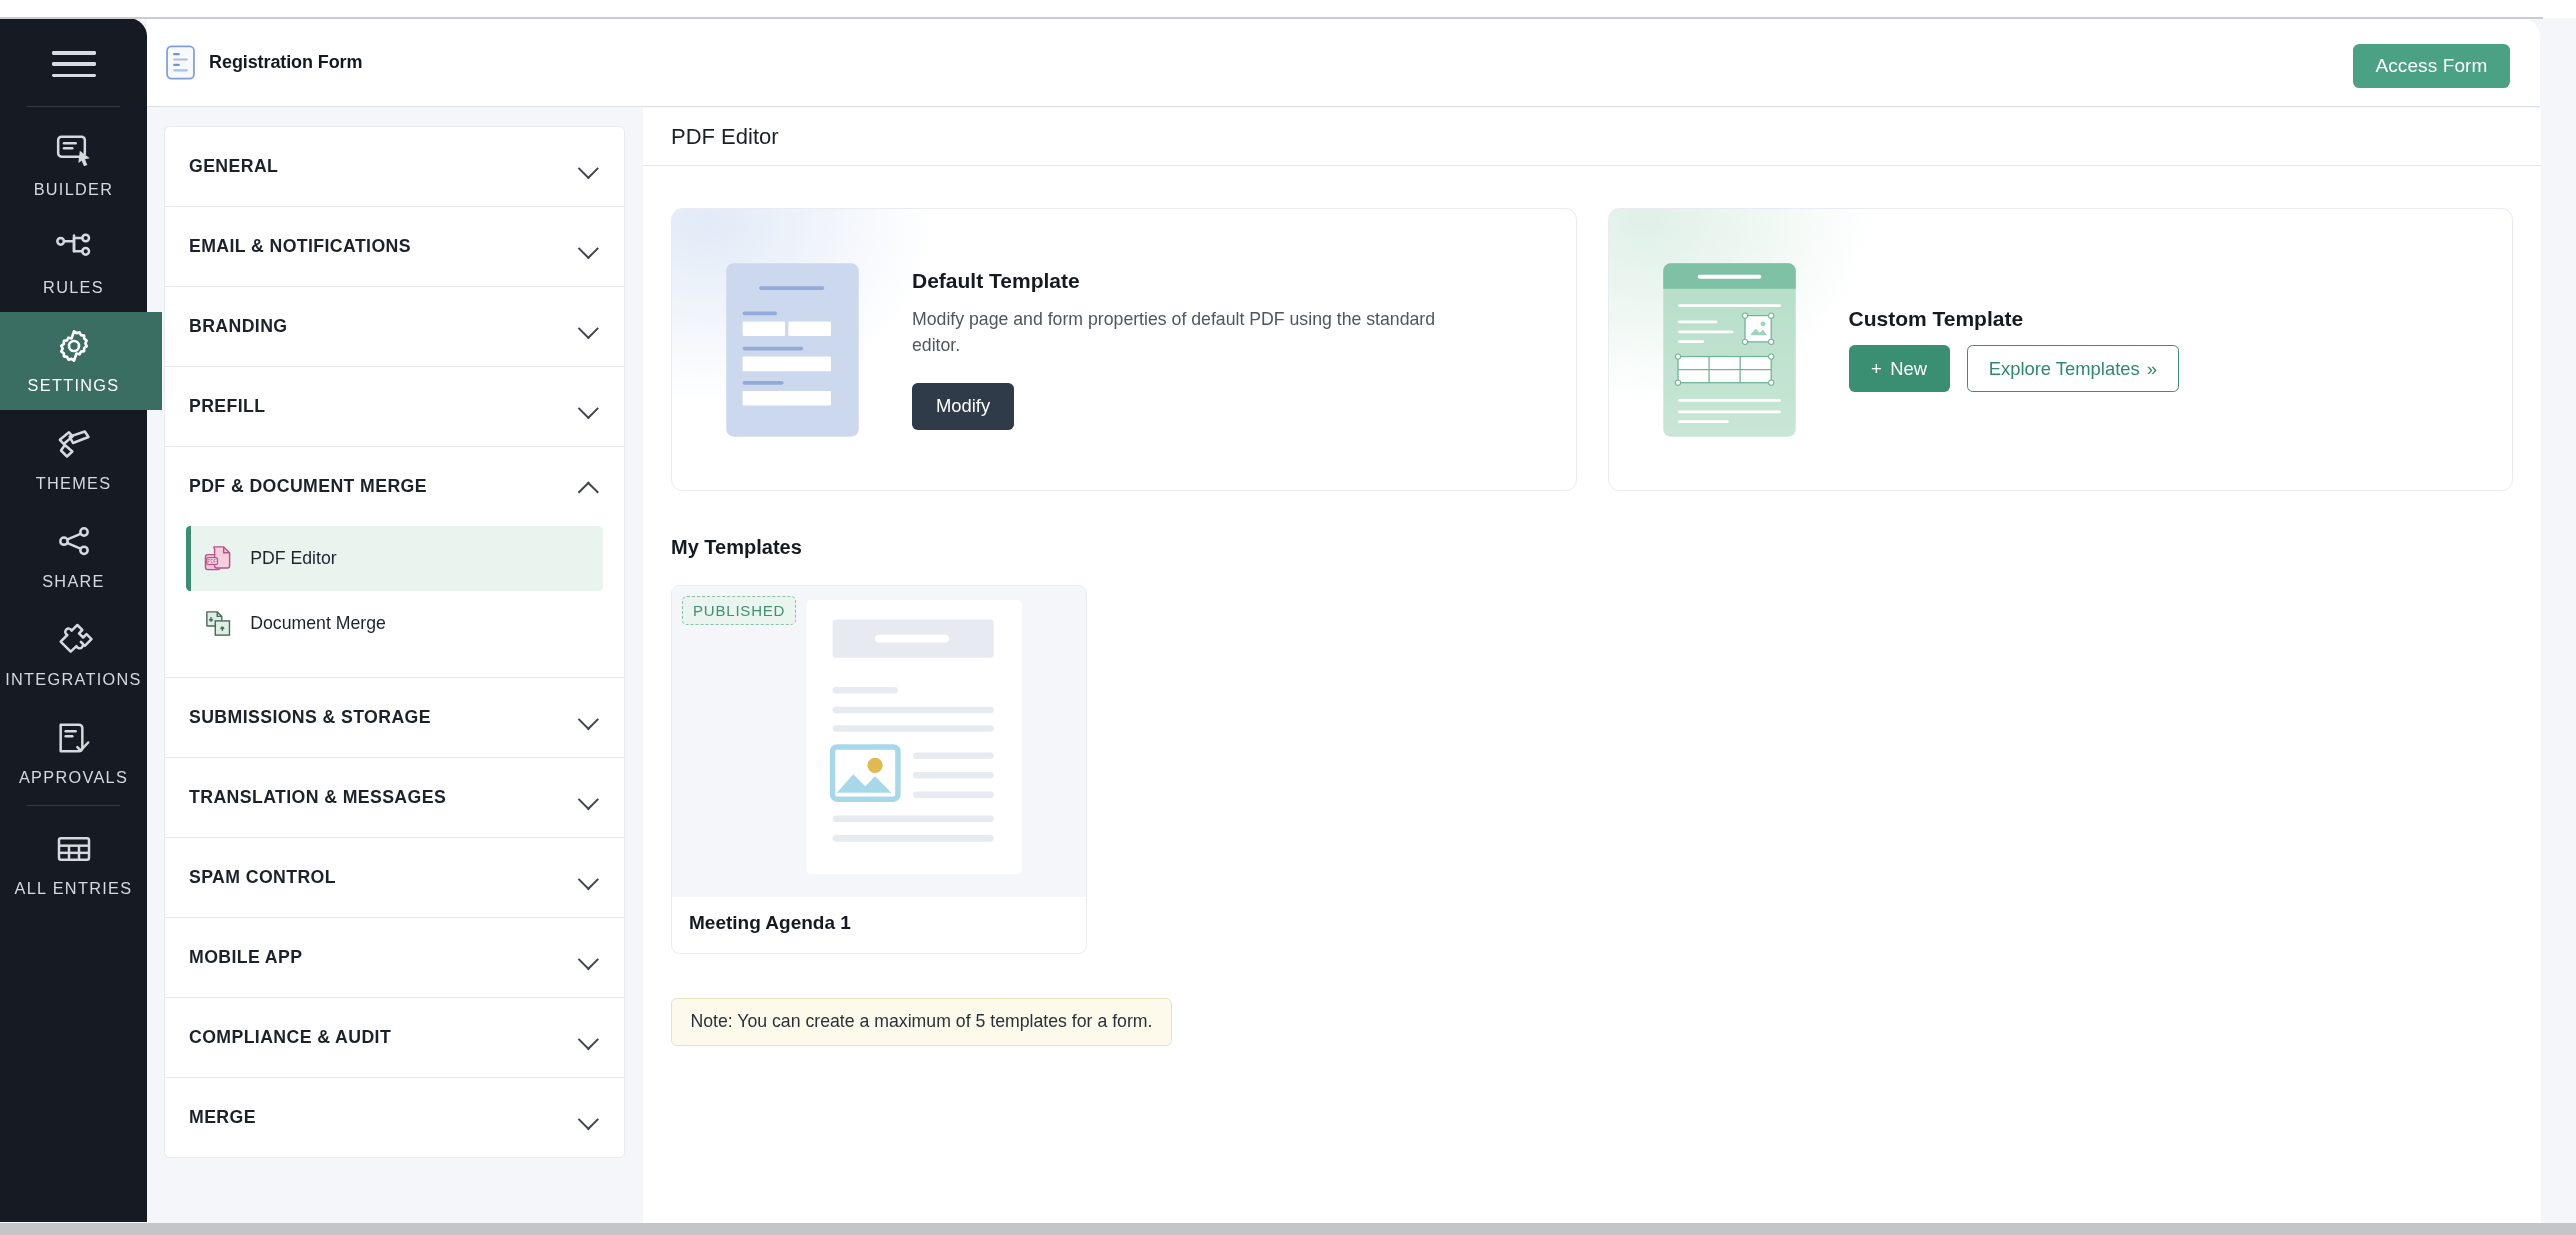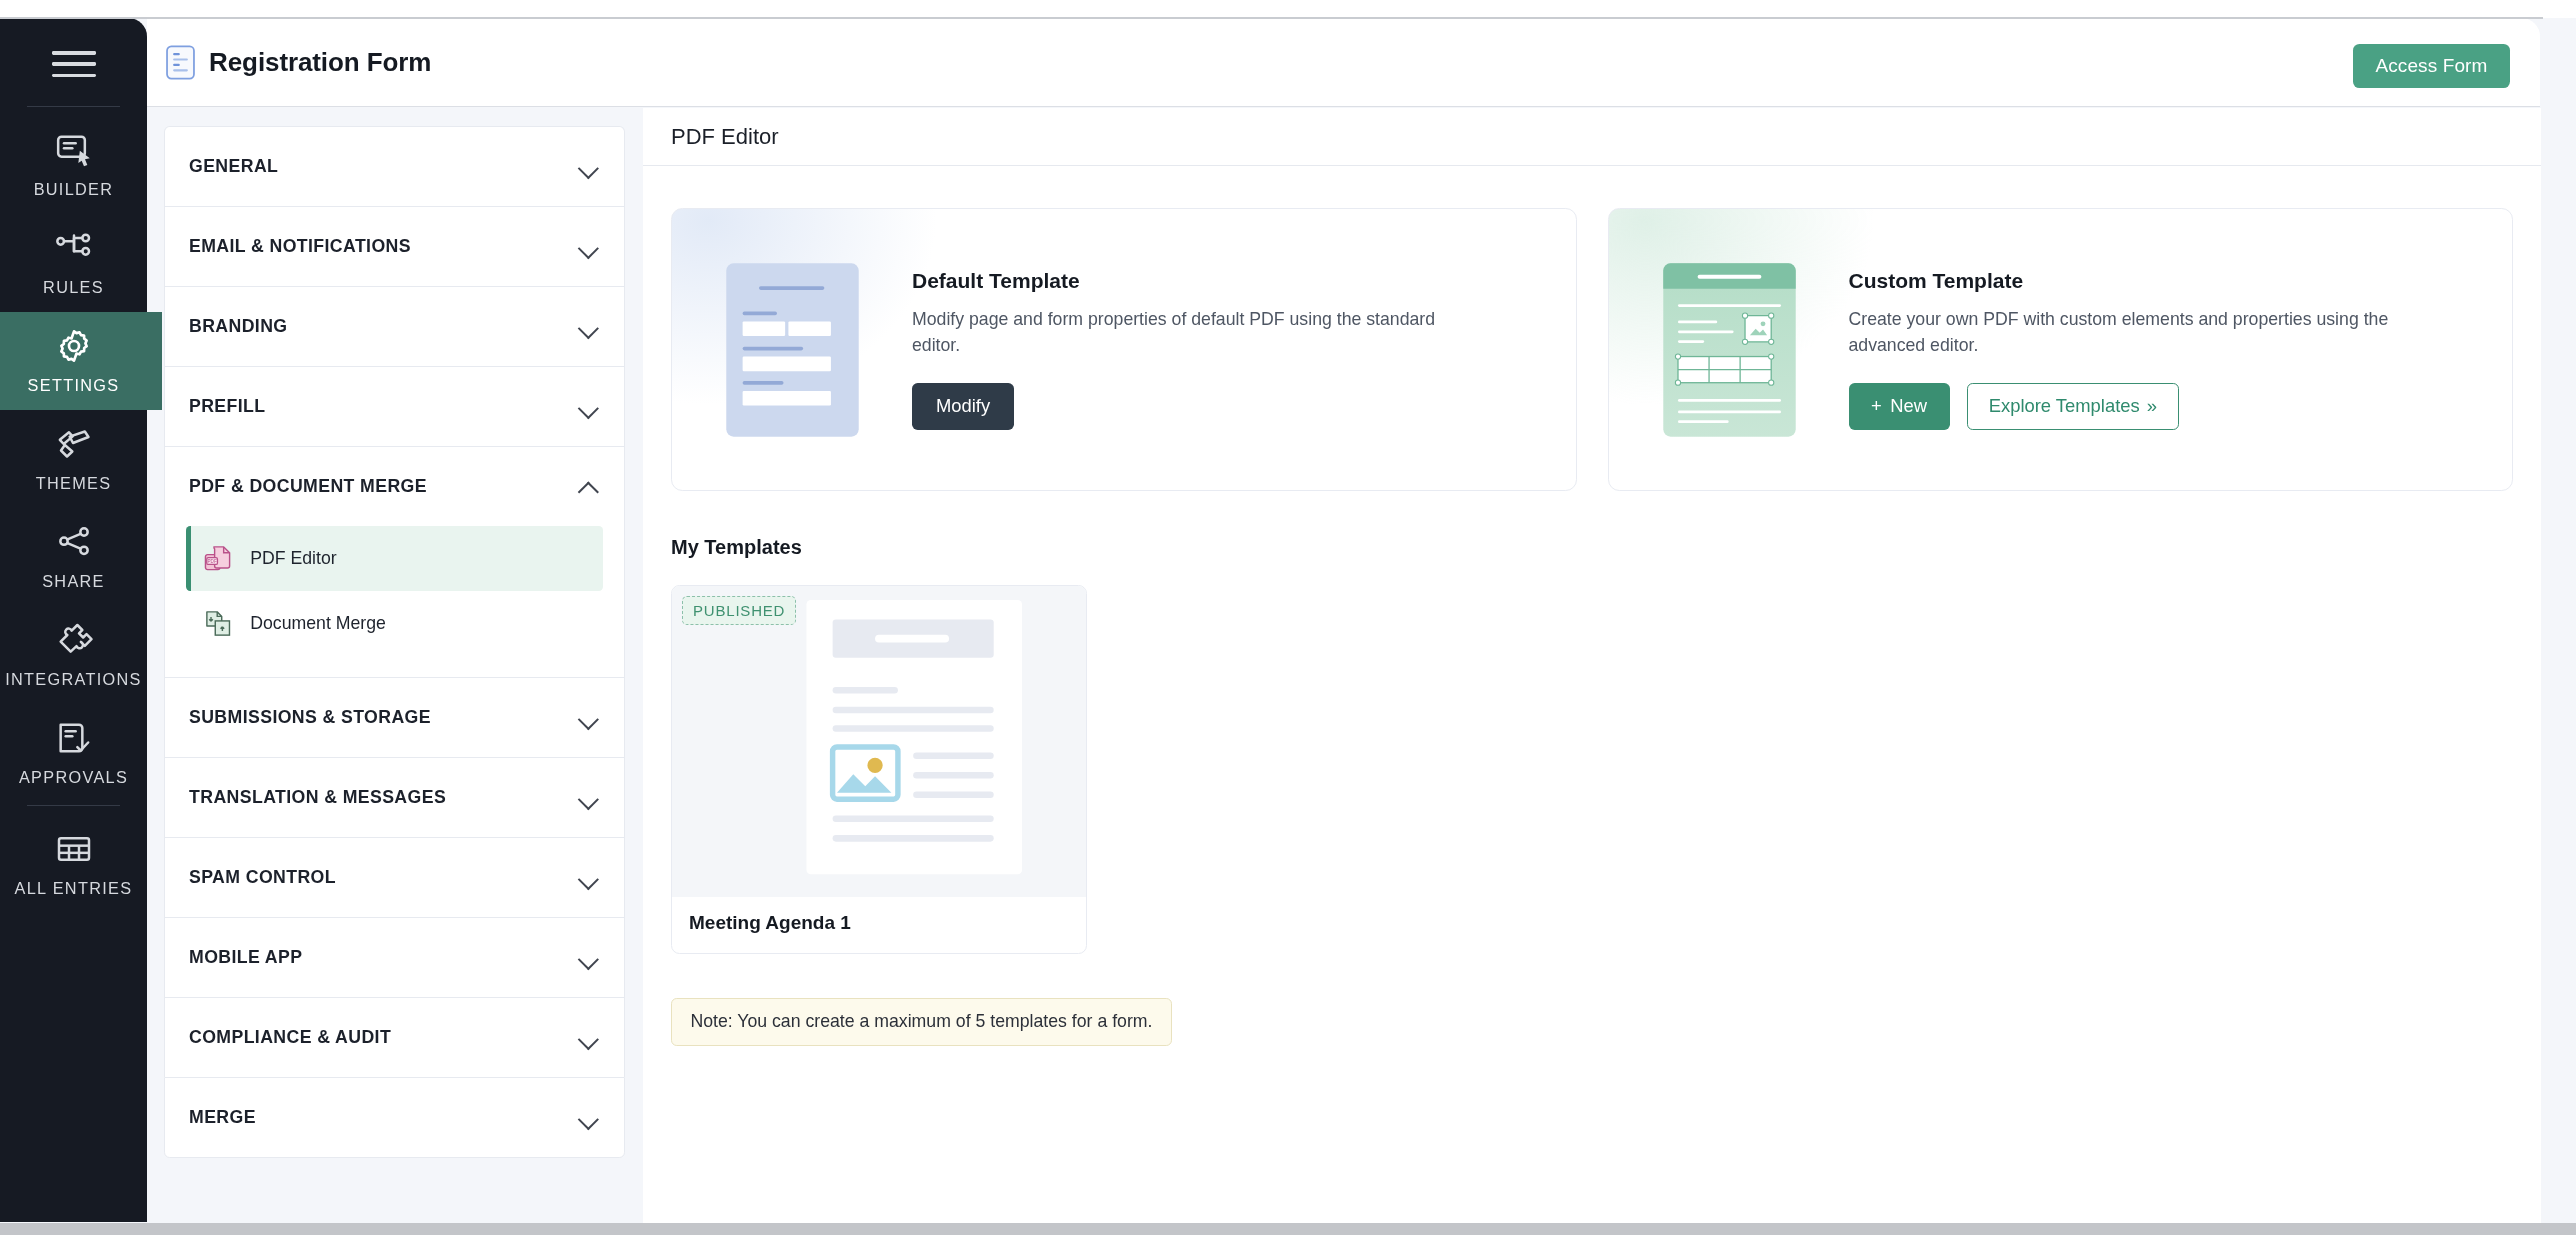--- a/index.html
+++ b/index.html
@@ -57,21 +57,21 @@
     background: #ffffff;
     border-top-right-radius: 18.4px;
     border-bottom: 0.7px solid #dcdfe5;
     display: flex; align-items: center;
     z-index: 4;
   }
   .form-icon { margin-left: 18.4px; width: 31px; height: 35px; display:flex; align-items:center; }
   .form-icon svg { width: 31px; height: 35px; }
   #form-title {
     margin-left: 12.7px;
-    font-size: 26px; font-weight: 700; color: #151a22;
+    font-size: 18px; font-weight: 700; color: #151a22;
     letter-spacing: -0.1px;
   }
   #access-form-btn {
     position: absolute; right: 30px; top: 25.5px;
     background: #4aa184; color: #ffffff;
     border: none; border-radius: 6.4px;
     padding: 0 22.6px; height: 44px;
     font-size: 19px; font-family: "Liberation Sans", sans-serif;
     cursor: pointer; letter-spacing: 0.1px;
   }
@@ -522,21 +522,20 @@
             <circle cx="136" cy="118" r="3.2" fill="#ffffff" stroke="#6fb697" stroke-width="1.3"></circle>
             <circle cx="22" cy="150" r="3.2" fill="#ffffff" stroke="#6fb697" stroke-width="1.3"></circle>
             <circle cx="136" cy="150" r="3.2" fill="#ffffff" stroke="#6fb697" stroke-width="1.3"></circle>
             <rect x="22" y="170" width="126" height="3.4" rx="1.7" fill="#ffffff"></rect>
             <rect x="22" y="184" width="126" height="3.4" rx="1.7" fill="#ffffff"></rect>
             <rect x="22" y="196" width="62" height="3.4" rx="1.7" fill="#ffffff"></rect>
           </svg>
         </div>
         <div class="card-body">
           <div class="card-title">Custom Template</div>
-          <div class="card-desc">Create your own PDF with custom elements and properties using the advanced editor.</div>
           <div class="card-btns">
             <button class="btn-green">
               <span>+</span>
               <span>New</span>
             </button>
             <button class="btn-outline">
               <span>Explore Templates</span>
               <span>»</span>
             </button>
           </div>

